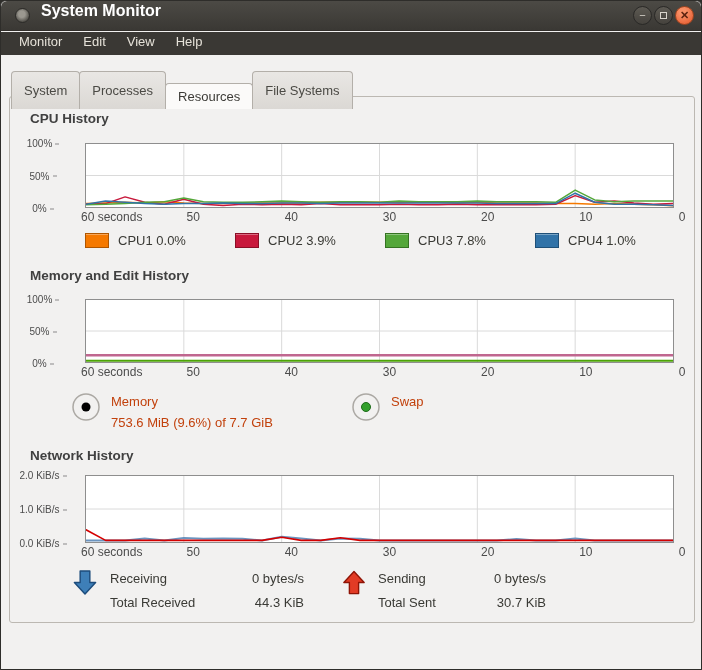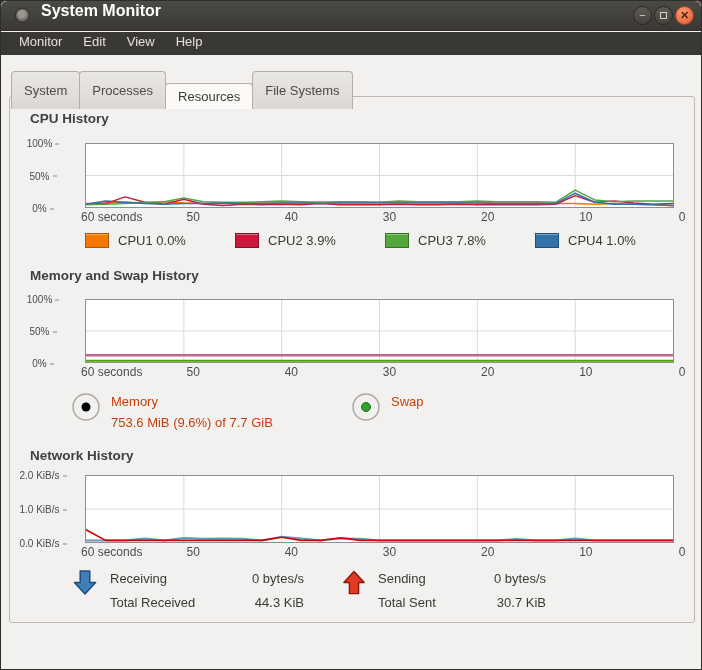--- a/index.html
+++ b/index.html
@@ -149,21 +149,21 @@
         <div class="cpu-item" style="left:300px">
           <span class="swatch" style="background: rgb(84, 167, 58); border-color: rgb(53, 115, 34);"></span>
           <span class="lbl">CPU3 7.8%</span>
         </div>
         <div class="cpu-item" style="left:450px">
           <span class="swatch" style="background: rgb(49, 115, 168); border-color: rgb(31, 80, 120);"></span>
           <span class="lbl">CPU4 1.0%</span>
         </div>
       </div>
 
-      <div class="section-title" style="top:171px">Memory and Swap History</div>
+      <div class="section-title" style="top:171px">Memory and Edit History</div>
       <div class="ylabels" style="top:202px; height:64px">
           <span style="top: 0%;">100%<i></i></span>
           <span style="top: 50%;">50%<i></i></span>
           <span style="top: 100%;">0%<i></i></span>
         </div>
       <div class="plot" style="top:202px; height:64px">
           <svg viewBox="0 0 587 62" preserveAspectRatio="none">
             <line x1="97.83333333333333" y1="0" x2="97.83333333333333" y2="62" stroke="#dadada" stroke-width="1"></line>
             <line x1="195.66666666666666" y1="0" x2="195.66666666666666" y2="62" stroke="#dadada" stroke-width="1"></line>
             <line x1="293.5" y1="0" x2="293.5" y2="62" stroke="#dadada" stroke-width="1"></line>

